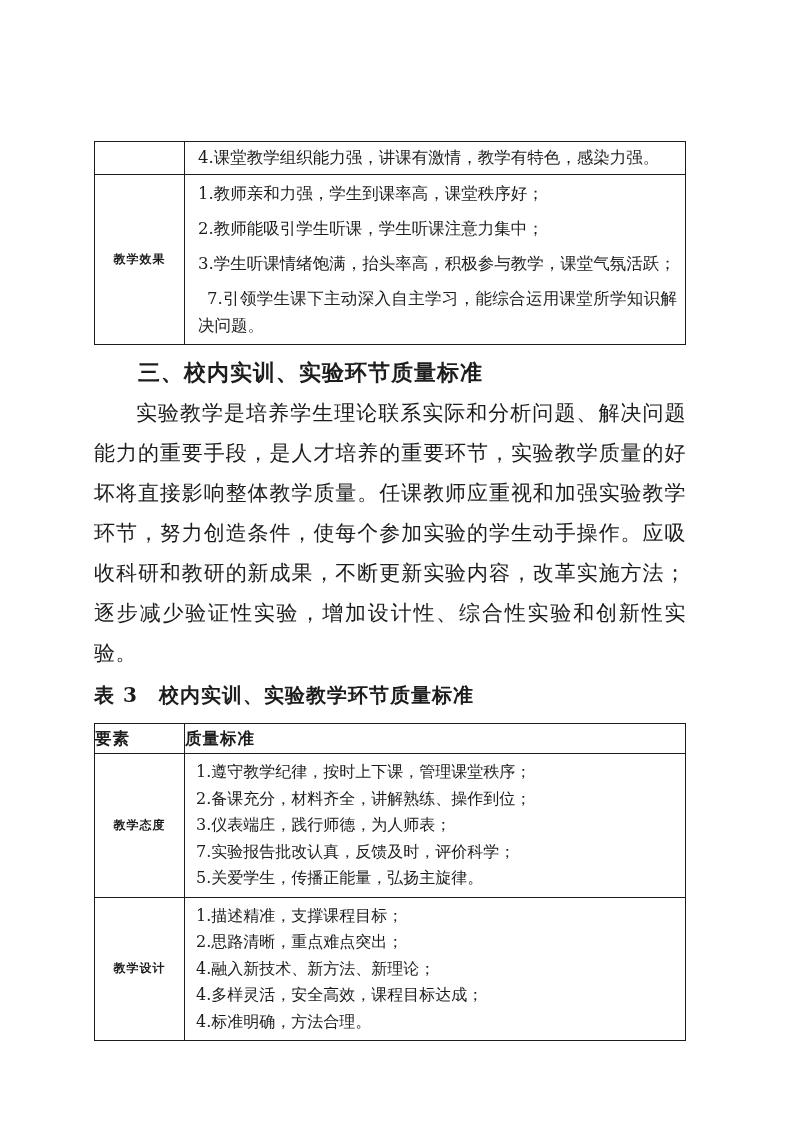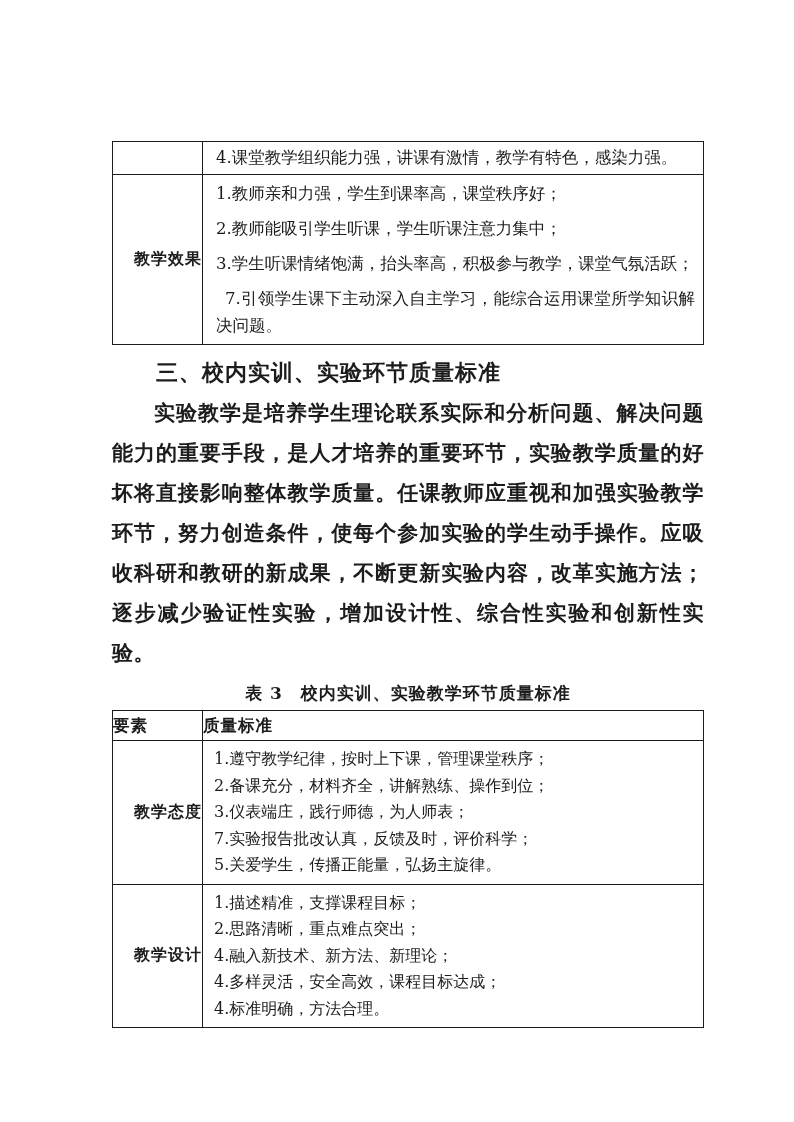--- a/index.html
+++ b/index.html
@@ -9,21 +9,21 @@
     position: relative;
     width: 794px;
     height: 1122px;
     margin: 0 auto;
     background: #ffffff;
     color: #1c1c1c;
     overflow: hidden;
   }
   .content {
     position: absolute;
-    left: 112px;
+    left: 94px;
     top: 141px;
     width: 592px;
   }
 
   
   table {
     border-collapse: collapse;
     width: 592px;
     table-layout: fixed;
     color: #1c1c1c;
@@ -40,23 +40,23 @@
   .t1 .single-row .item { line-height: 22px; margin: 0; }
   .t1 .item {
     font-size: 16.5px;
     line-height: 27px;
     margin-bottom: 8px;
     text-align: justify;
   }
   .t1 .item:last-child { margin-bottom: 0; }
   .t1 .item.hang { text-indent: 9px; }
   .label-cell {
-    text-align: right;
+    text-align: center;
     font-weight: bold;
-    font-size: 16px;
+    font-size: 12px;
     letter-spacing: 1px;
   }
 
   
   .heading {
     margin-top: 13px;
     font-size: 22px;
     font-weight: bold;
     text-indent: 44px;
     letter-spacing: 1px;
@@ -64,29 +64,28 @@
   }
 
   
   .body-par {
     margin-top: 7px;
     font-size: 21px;
     line-height: 40px;
     text-align: justify;
     text-indent: 42px;
     letter-spacing: 0.5px;
-    font-weight: bold;
   }
 
   
   .caption {
     margin-top: 9px;
-    margin-bottom: 5px;
-    text-align: center;
-    font-size: 17px;
+    margin-bottom: 14px;
+    text-align: left;
+    font-size: 20px;
     font-weight: bold;
     letter-spacing: 1px;
   }
 
   
   .t3 th {
     height: 30px;
     font-size: 16.5px;
     font-weight: bold;
     text-align: left;

